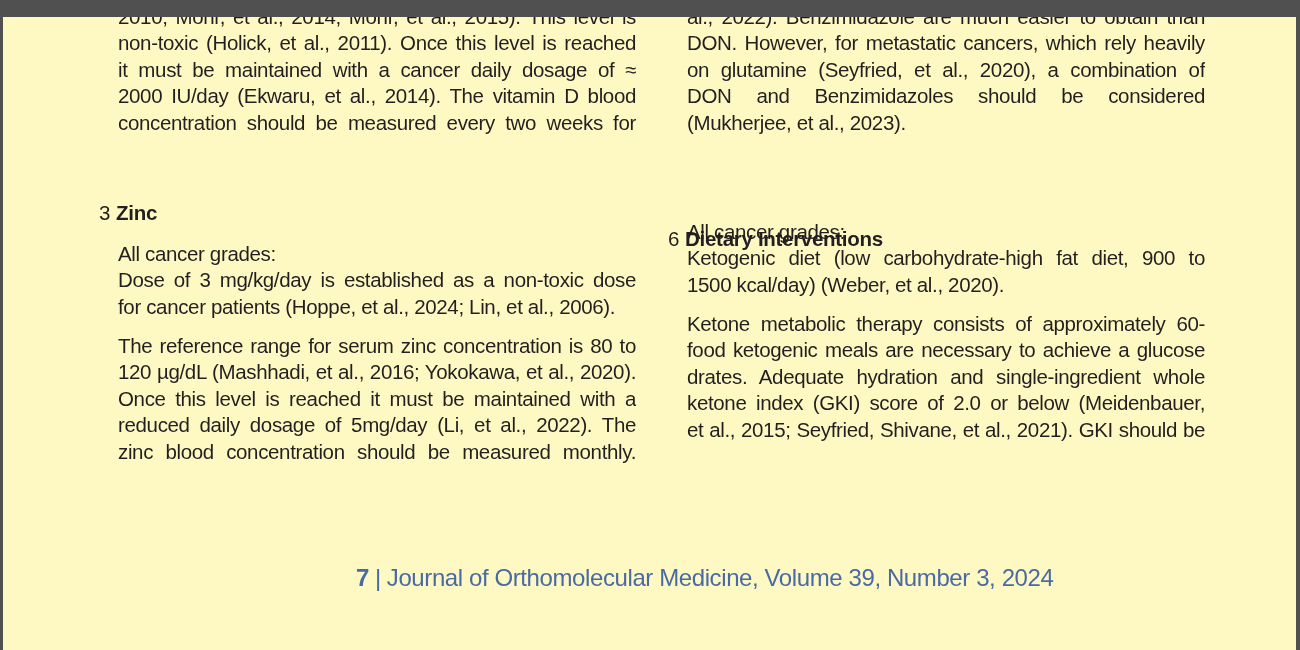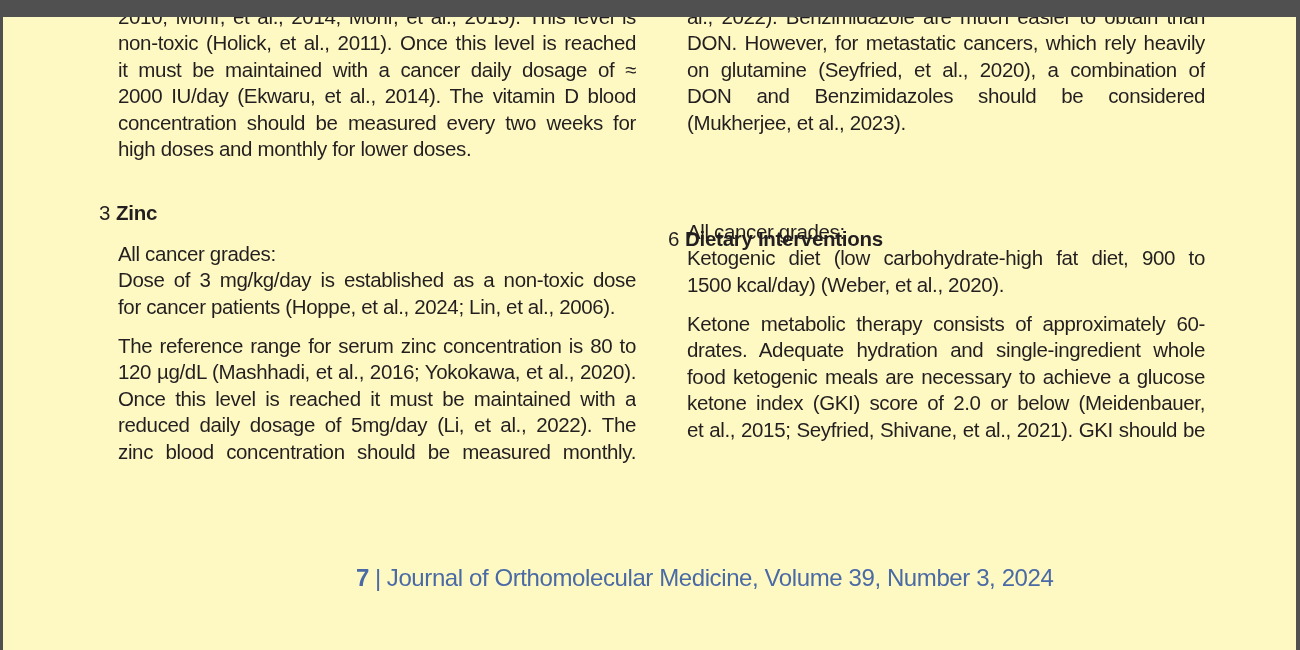--- a/index.html
+++ b/index.html
@@ -39,21 +39,20 @@
 <body>
 
 <div class="page">
 
   <div class="col left block" style="top:-13px;">
     <div class="line j">2010; Mohr, et al., 2014; Mohr, et al., 2015). This level is</div>
     <div class="line j">non-toxic (Holick, et al., 2011). Once this level is reached</div>
     <div class="line j">it must be maintained with a cancer daily dosage of ≈</div>
     <div class="line j">2000 IU/day (Ekwaru, et al., 2014). The vitamin D blood</div>
     <div class="line j">concentration should be measured every two weeks for</div>
-    <div class="line">high doses and monthly for lower doses.</div>
   </div>
 
   <div class="heading" style="left:96px; top:184px;">
     <span class="num">3</span><span>Zinc</span>
   </div>
 
   <div class="col left block" style="top:224px;">
     <div class="line">All cancer grades:</div>
     <div class="line j">Dose of 3 mg/kg/day is established as a non-toxic dose</div>
     <div class="line">for cancer patients (Hoppe, et al., 2024; Lin, et al., 2006).</div>
@@ -80,22 +79,22 @@
   </div>
 
   <div class="col right block" style="top:202px;">
     <div class="line">All cancer grades:</div>
     <div class="line j">Ketogenic diet (low carbohydrate-high fat diet, 900 to</div>
     <div class="line">1500 kcal/day) (Weber, et al., 2020).</div>
   </div>
 
   <div class="col right block" style="top:294px;">
     <div class="line j">Ketone metabolic therapy consists of approximately 60-</div>
+    <div class="line j">food ketogenic meals are necessary to achieve a glucose</div>
     <div class="line j">drates. Adequate hydration and single-ingredient whole</div>
-    <div class="line j">food ketogenic meals are necessary to achieve a glucose</div>
     <div class="line j">ketone index (GKI) score of 2.0 or below (Meidenbauer,</div>
     <div class="line j">et al., 2015; Seyfried, Shivane, et al., 2021). GKI should be</div>
   </div>
 
   <div class="footer">
     <span class="pnum">7</span><span class="sep">|</span><span>Journal of Orthomolecular Medicine, Volume 39, Number 3, 2024</span>
   </div>
 </div>
 
 </body></html>

